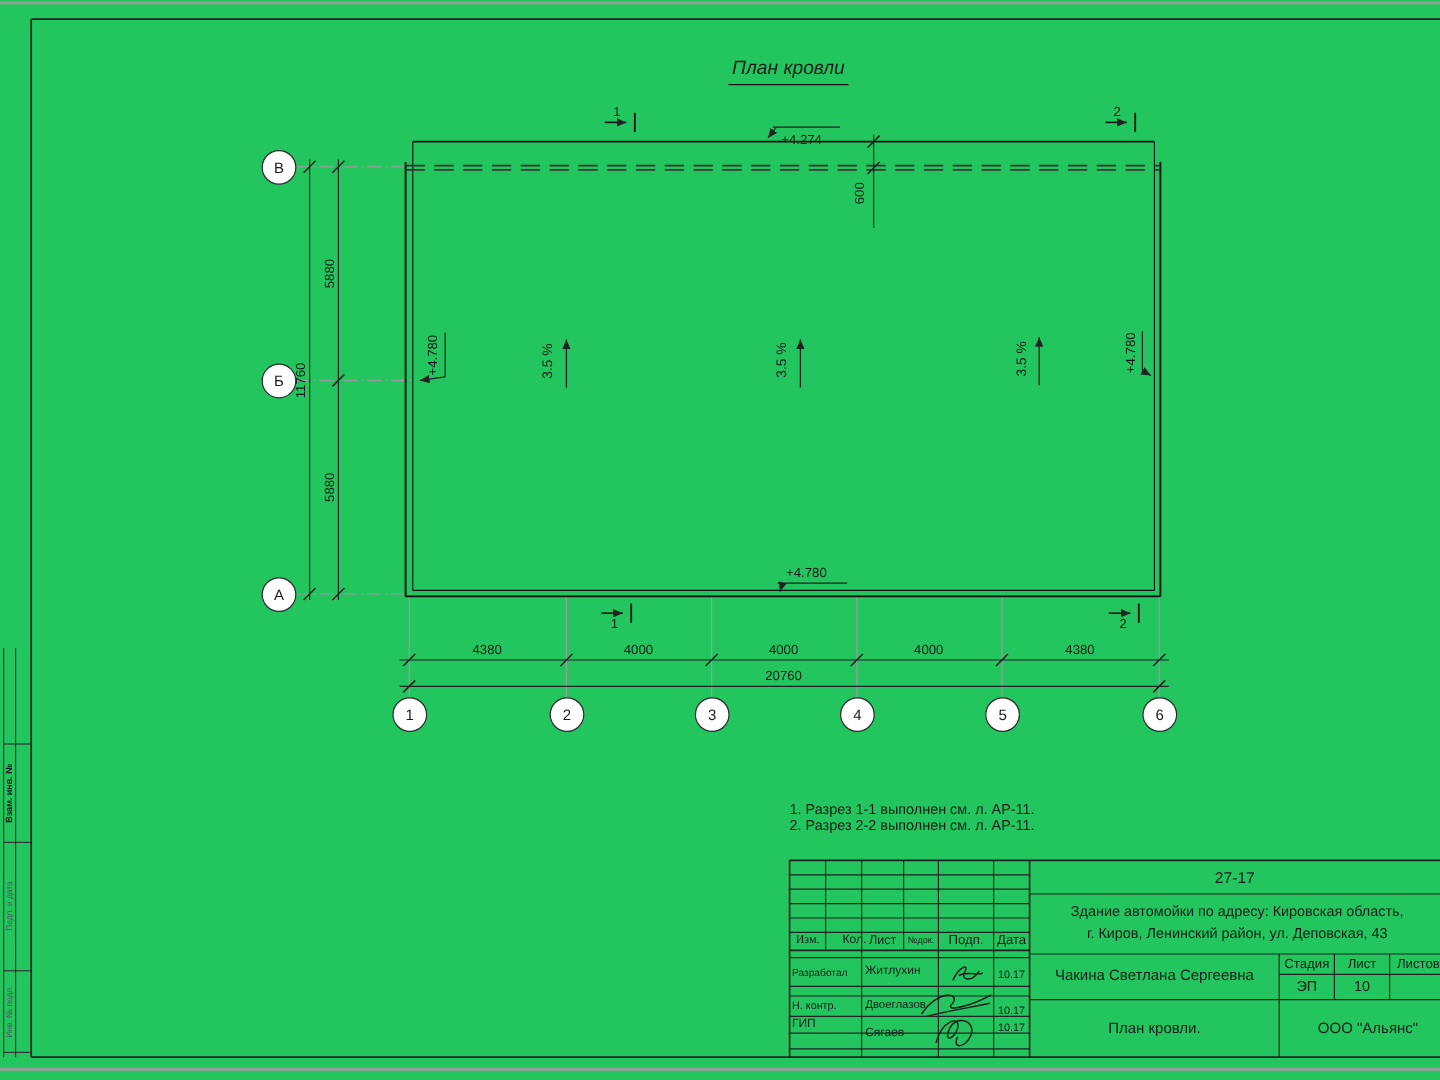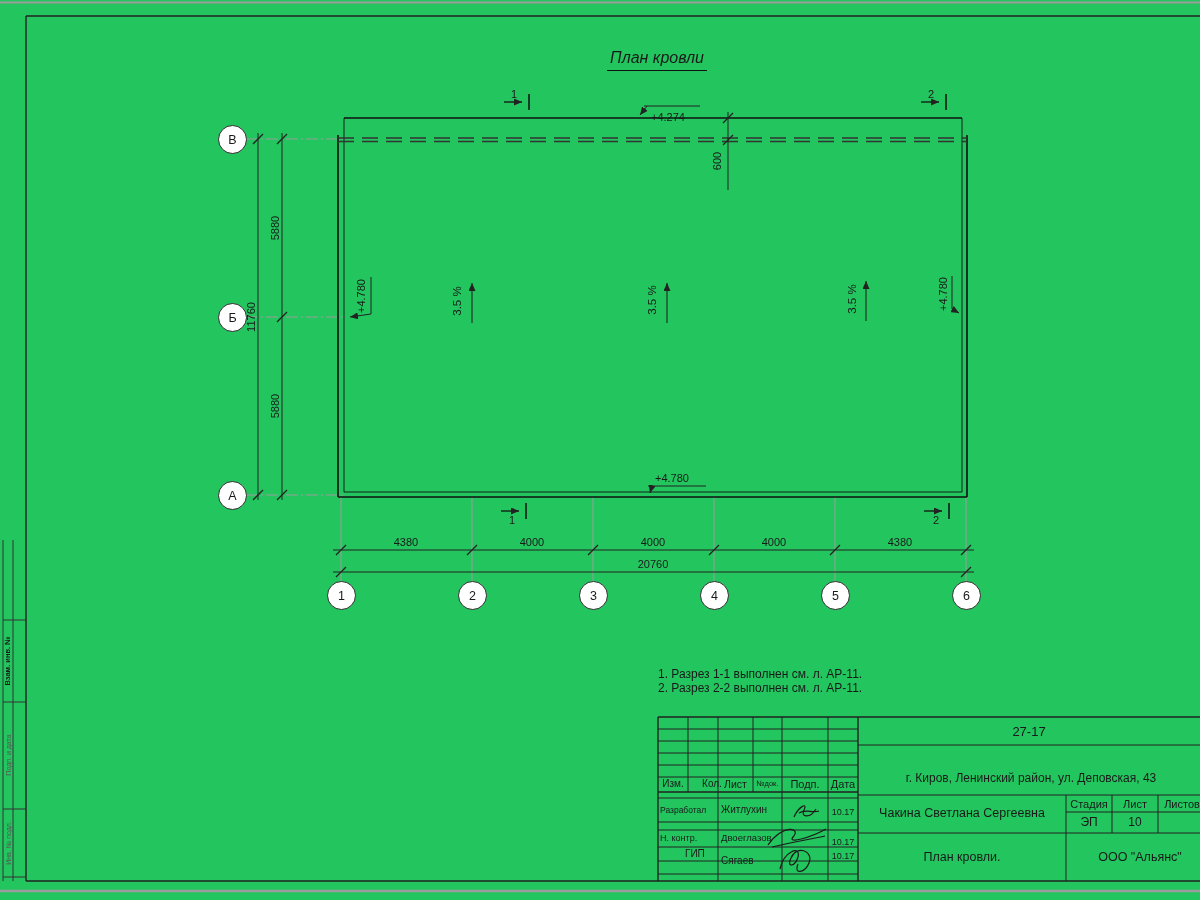--- a/index.html
+++ b/index.html
@@ -201,40 +201,41 @@
   <div class="bubble" style="left:821px;top:581px;">5</div>
   <div class="bubble" style="left:952px;top:581px;">6</div>
 
   <span class="t start" style="left:658px;top:667px;width:250px;height:13px;font-size:12px;">1. Разрез 1-1 выполнен см. л. АР-11.</span>
   <span class="t start" style="left:658px;top:681px;width:250px;height:13px;font-size:12px;">2. Разрез 2-2 выполнен см. л. АР-11.</span>
 
   <span class="t rot small" style="left:-32px;top:656px;width:80px;height:10px;font-size:7.5px;font-weight:bold;">Взам. инв. №</span>
   <span class="t rot small" style="left:-32px;top:750px;width:80px;height:10px;font-size:7px;color:#555;">Подп. и дата</span>
   <span class="t rot small" style="left:-32px;top:838px;width:80px;height:10px;font-size:7px;color:#555;">Инв. № подл.</span>
 
-  <span class="t tb" style="left:658px;top:777px;width:30px;height:14px;">Изм.</span>
+  <span class="t tb" style="left:658px;top:777px;width:30px;height:14px;font-family:Liberation Serif, serif;">Изм.</span>
   <span class="t tb" style="left:688px;top:777px;width:48px;height:14px;">Кол.</span>
   <span class="t" style="left:718px;top:777px;width:35px;height:14px;font-size:10.5px;">Лист</span>
   <span class="t" style="left:753px;top:777px;width:29px;height:14px;font-size:7.5px;">№док.</span>
   <span class="t" style="left:782px;top:777px;width:46px;height:14px;font-size:11px;">Подп.</span>
   <span class="t" style="left:828px;top:777px;width:30px;height:14px;font-size:11px;">Дата</span>
 
   <span class="t start" style="left:660px;top:803px;width:56px;height:14px;font-size:8.5px;">Разработал</span>
   <span class="t start" style="left:721px;top:803px;width:59px;height:14px;font-size:10px;">Житлухин</span>
   <span class="t small" style="left:828px;top:806px;width:30px;height:12px;">10.17</span>
 
   <span class="t start" style="left:660px;top:831px;width:56px;height:14px;font-size:9px;">Н. контр.</span>
   <span class="t start" style="left:721px;top:831px;width:60px;height:14px;font-size:9.5px;">Двоеглазов</span>
   <span class="t small" style="left:828px;top:836px;width:30px;height:12px;">10.17</span>
 
-  <span class="t start" style="left:660px;top:847px;width:56px;height:14px;font-size:10px;padding-left:25px;">ГИП</span>
+  <span class="t start" style="left:660px;top:847px;width:56px;height:14px;font-size:10px;">ГИП</span>
   <span class="t start" style="left:721px;top:847px;width:59px;height:28px;font-size:10px;">Сягаев</span>
   <span class="t small" style="left:828px;top:850px;width:30px;height:12px;">10.17</span>
 
   <span class="t" style="left:979px;top:723px;width:100px;height:16px;font-size:13px;">27-17</span>
+  <span class="t" style="left:866px;top:752px;width:330px;height:14px;font-size:12px;">Здание автомойки по адресу: Кировская область,</span>
   <span class="t" style="left:866px;top:771px;width:330px;height:14px;font-size:12px;">г. Киров, Ленинский район, ул. Деповская, 43</span>
   <span class="t" style="left:862px;top:805px;width:200px;height:16px;font-size:12.5px;">Чакина Светлана Сергеевна</span>
   <span class="t" style="left:862px;top:849px;width:200px;height:16px;font-size:12.5px;">План кровли.</span>
 
   <span class="t" style="left:1067px;top:797px;width:44px;height:14px;font-size:11px;">Стадия</span>
   <span class="t" style="left:1113px;top:797px;width:44px;height:14px;font-size:11px;">Лист</span>
   <span class="t" style="left:1159px;top:797px;width:46px;height:14px;font-size:11px;">Листов</span>
   <span class="t" style="left:1069px;top:814px;width:40px;height:16px;font-size:12px;text-align:center;">ЭП</span>
   <span class="t" style="left:1115px;top:814px;width:40px;height:16px;font-size:12px;">10</span>
   <span class="t" style="left:1075px;top:849px;width:130px;height:16px;font-size:12.5px;">ООО "Альянс"</span>

